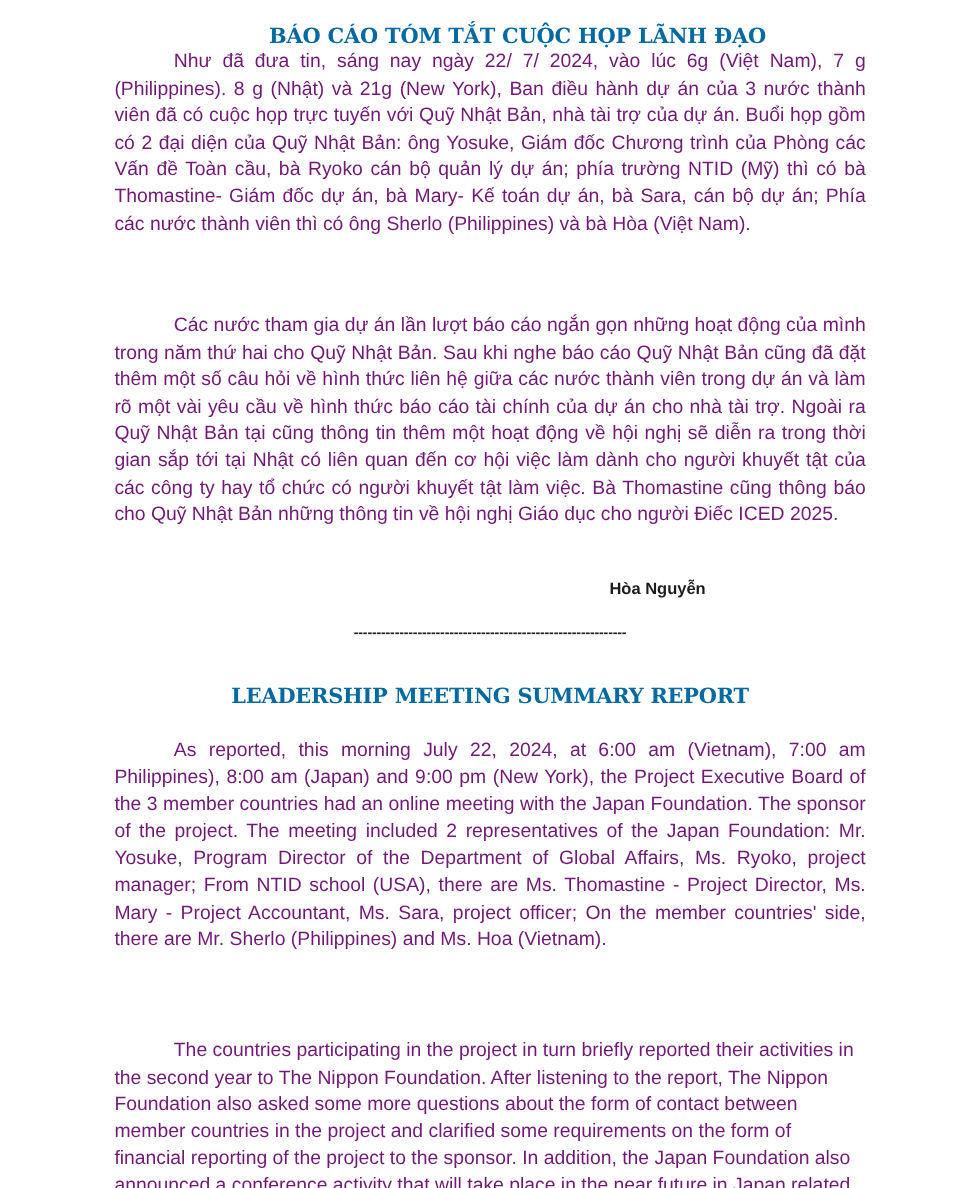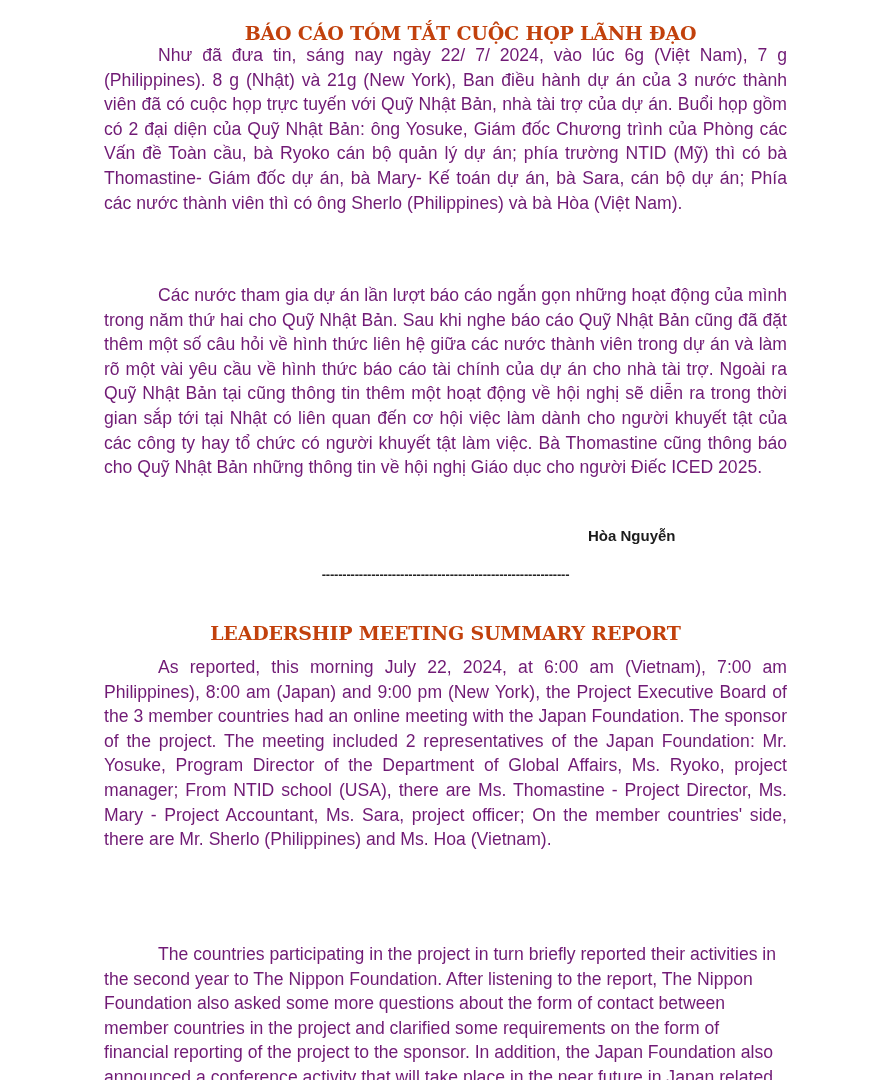--- a/index.html
+++ b/index.html
@@ -22,21 +22,21 @@
       width: 891px;
       height: 1080px;
     }
     .title {
       position: absolute;
       left: 0;
       width: 891px;
       text-align: center;
       font-family: "DejaVu Serif", serif;
       font-weight: bold;
-      color: #c2410c;
+      color: #0369a1;
       letter-spacing: -0.2px;
     }
     .title-vi {
       top: 9px;
       font-size: 19px;
       padding-left: 50px;
       box-sizing: border-box;
     }
     .title-en {
       top: 609px;
@@ -51,26 +51,26 @@
       margin: 0;
       font-size: 17.6px;
       line-height: 24.6px;
       text-indent: 54px;
       color: #701a75;
     }
     .justify { text-align: justify; }
     .left { text-align: left; }
     .p1 { top: 43px; }
     .p2 { top: 283px; }
-    .p3 { top: 655px; }
+    .p3 { top: 669px; }
     .p4 { top: 942px; }
     .signature {
       position: absolute;
       top: 527px;
-      left: 588px;
+      left: 554px;
       font-size: 15px;
       font-weight: bold;
       color: #1c1c1c;
     }
     .divider {
       position: absolute;
       top: 567px;
       left: 0;
       width: 891px;
       text-align: center;

